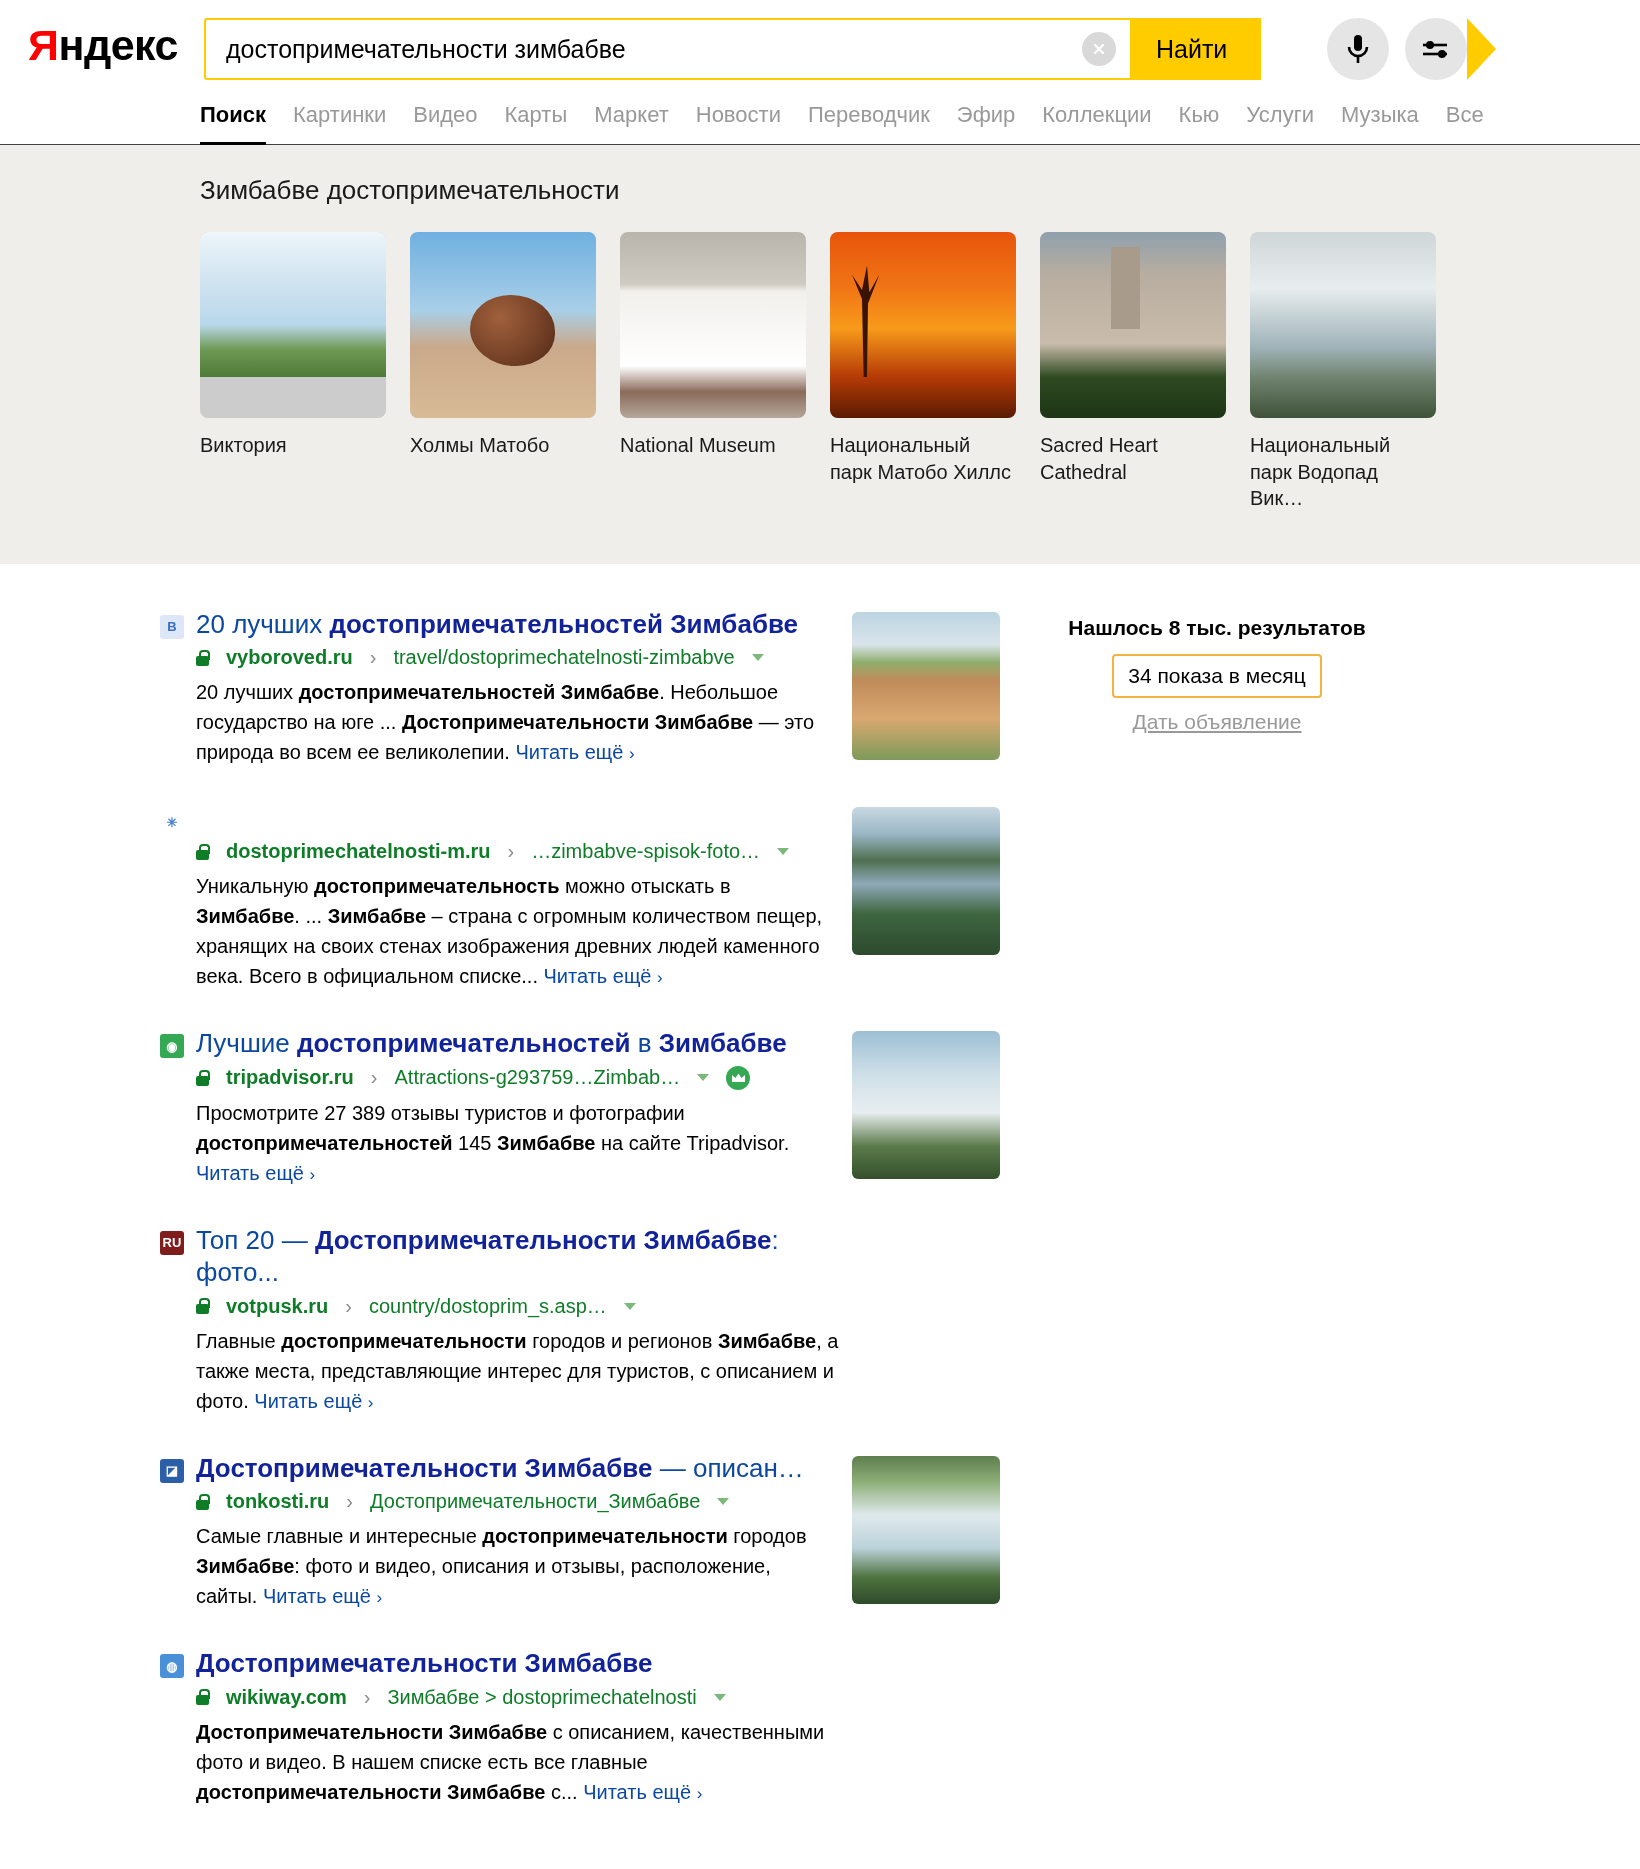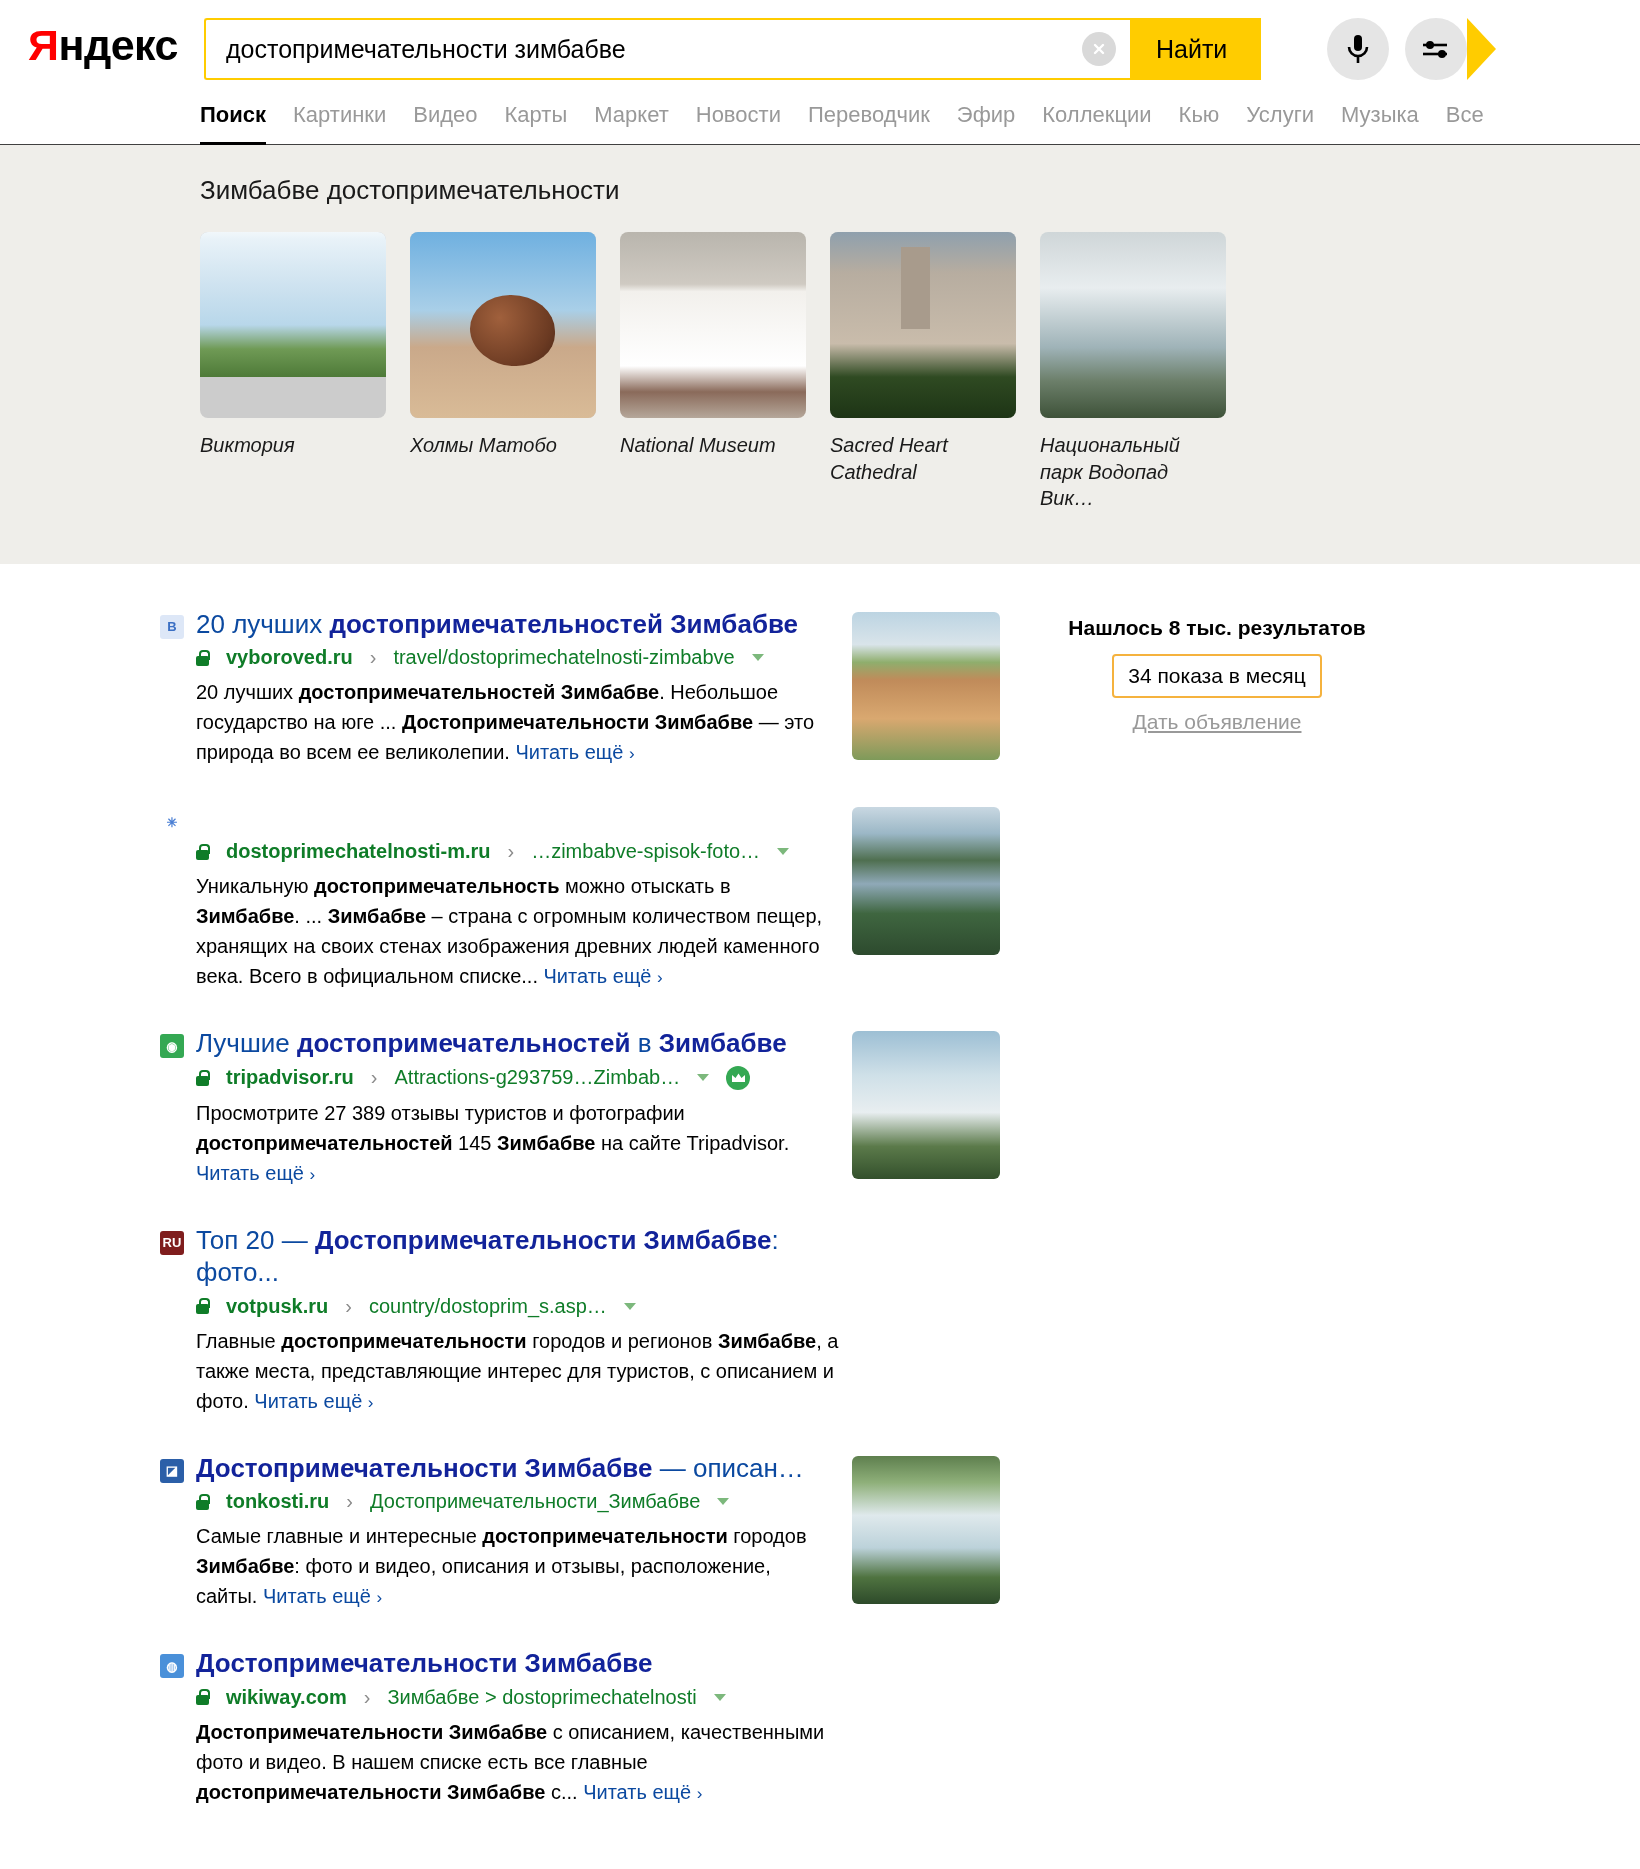--- a/index.html
+++ b/index.html
@@ -162,21 +162,20 @@
     font-size: 26px;
     color: #1a1a1a;
     padding-left: 200px;
     margin-bottom: 26px;
   }
   .carousel {
     display: flex;
     gap: 24px;
     padding-left: 200px;
     overflow: hidden;
-    font-style: italic;
   }
   .card { width: 186px; flex: 0 0 186px; }
   .card-img {
     width: 186px; height: 186px;
     border-radius: 8px;
     overflow: hidden;
     position: relative;
     background: #ccc;
   }
   .card-label {
@@ -445,20 +444,26 @@
         <div class="card-label">Холмы Матобо</div>
       </div>
       <div class="card">
         <div class="card-img">
           <div class="img-museum"></div>
         </div>
         <div class="card-label">National Museum</div>
       </div>
       <div class="card">
         <div class="card-img">
+          <div class="img-sunset"></div>
+        </div>
+        <div class="card-label">Национальный парк Матобо Хиллс</div>
+      </div>
+      <div class="card">
+        <div class="card-img">
           <div class="img-church"></div>
         </div>
         <div class="card-label">Sacred Heart Cathedral</div>
       </div>
       <div class="card">
         <div class="card-img">
           <div class="img-falls2"></div>
         </div>
         <div class="card-label">Национальный парк Водопад Вик…</div>
       </div>

